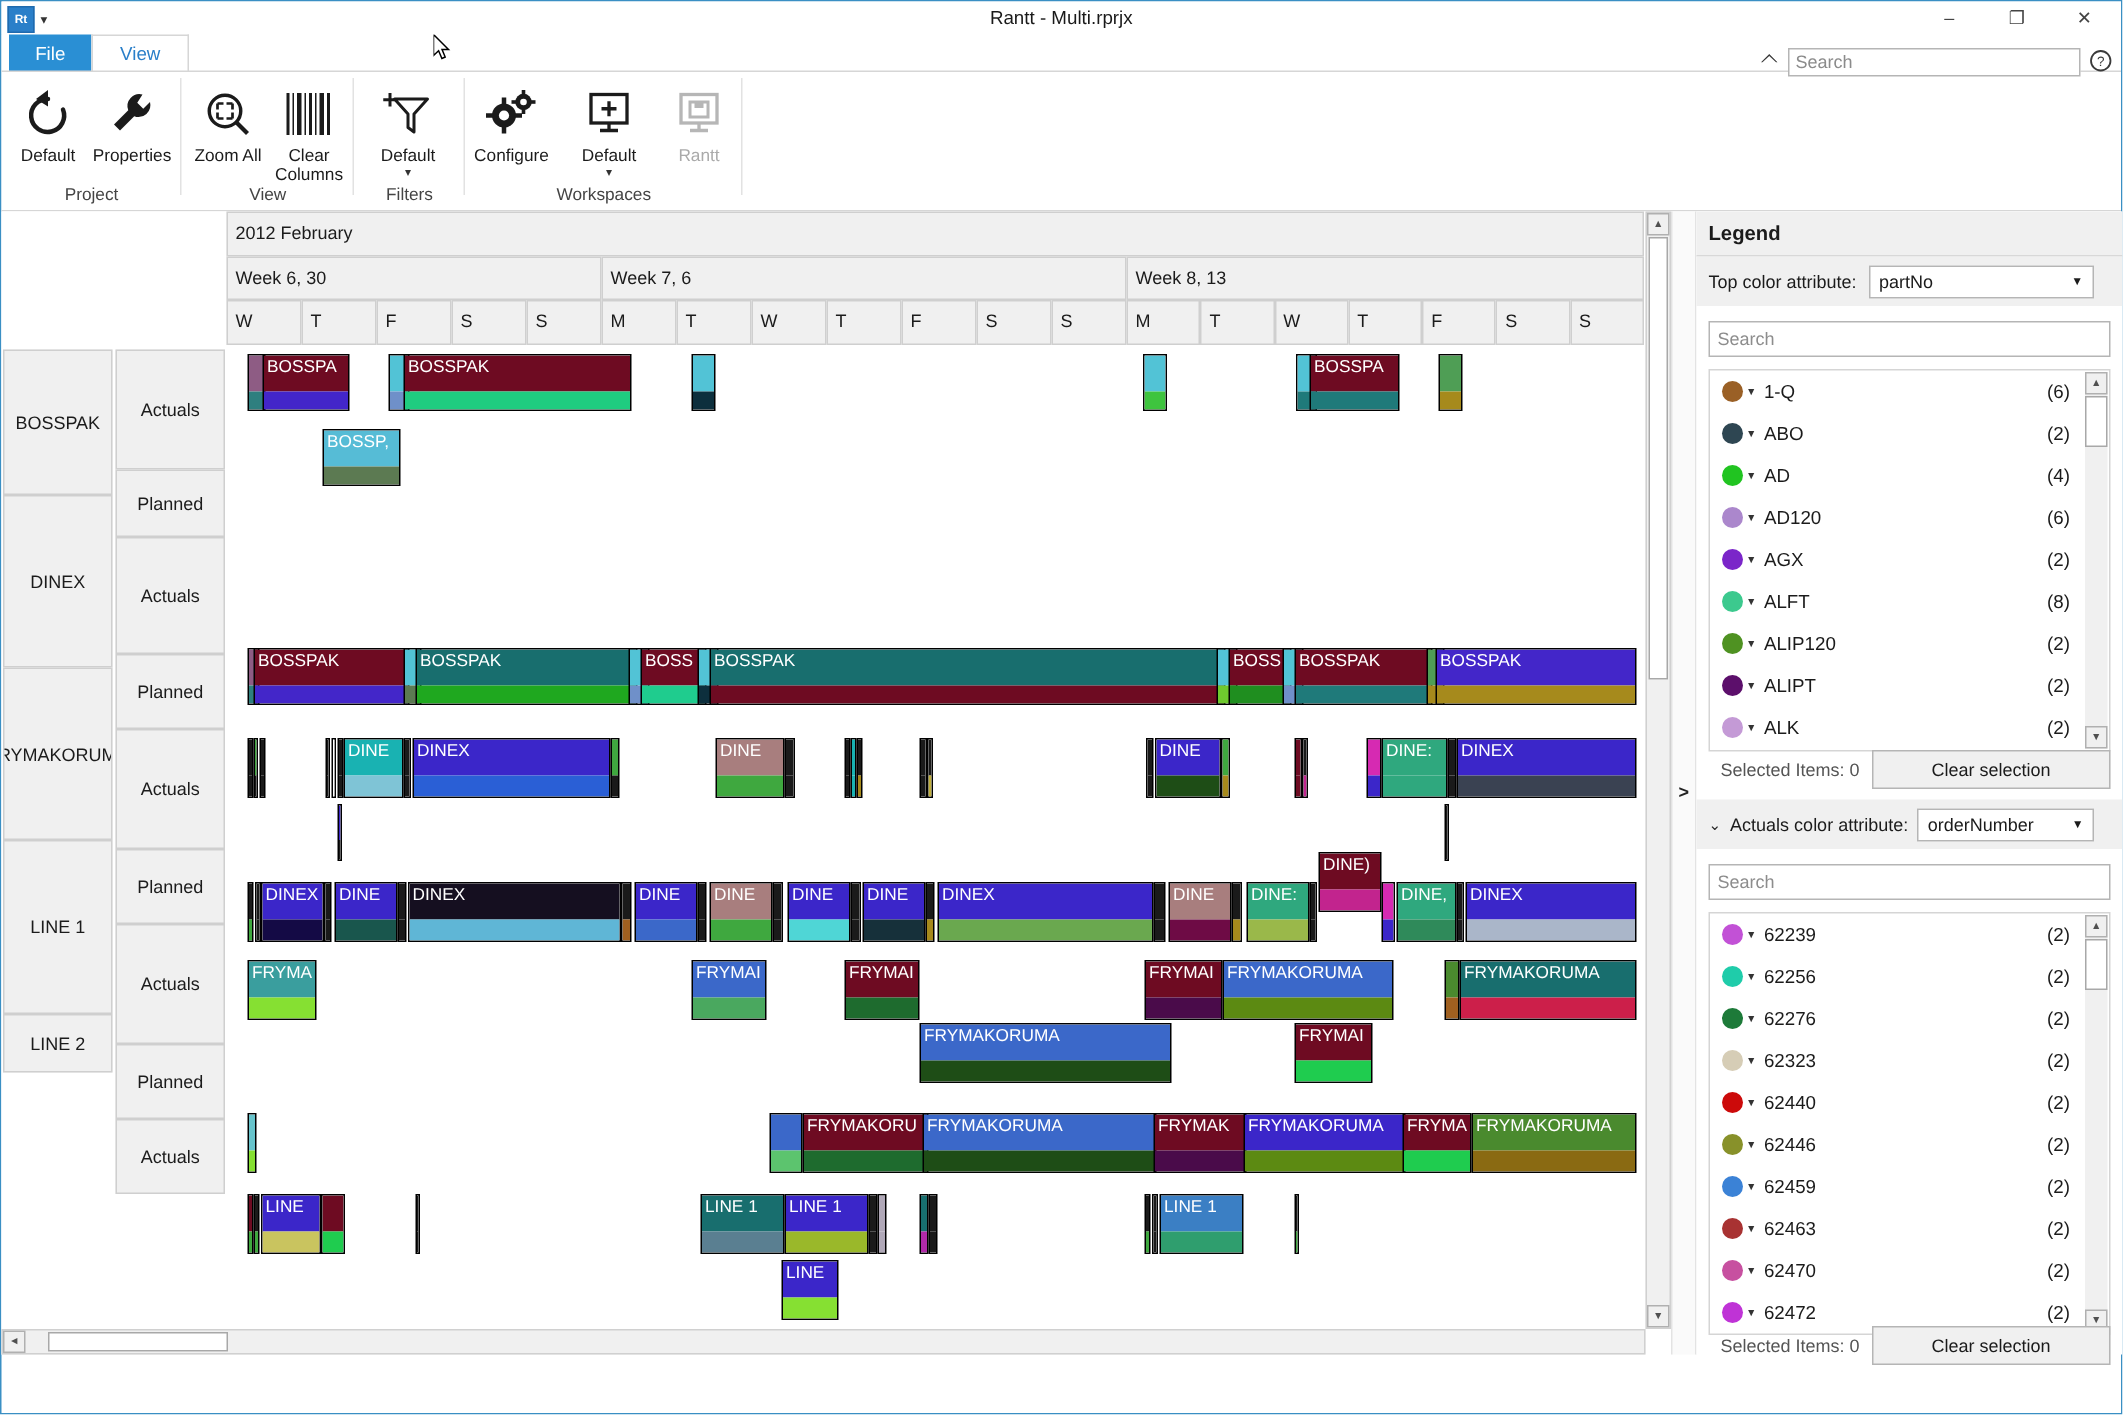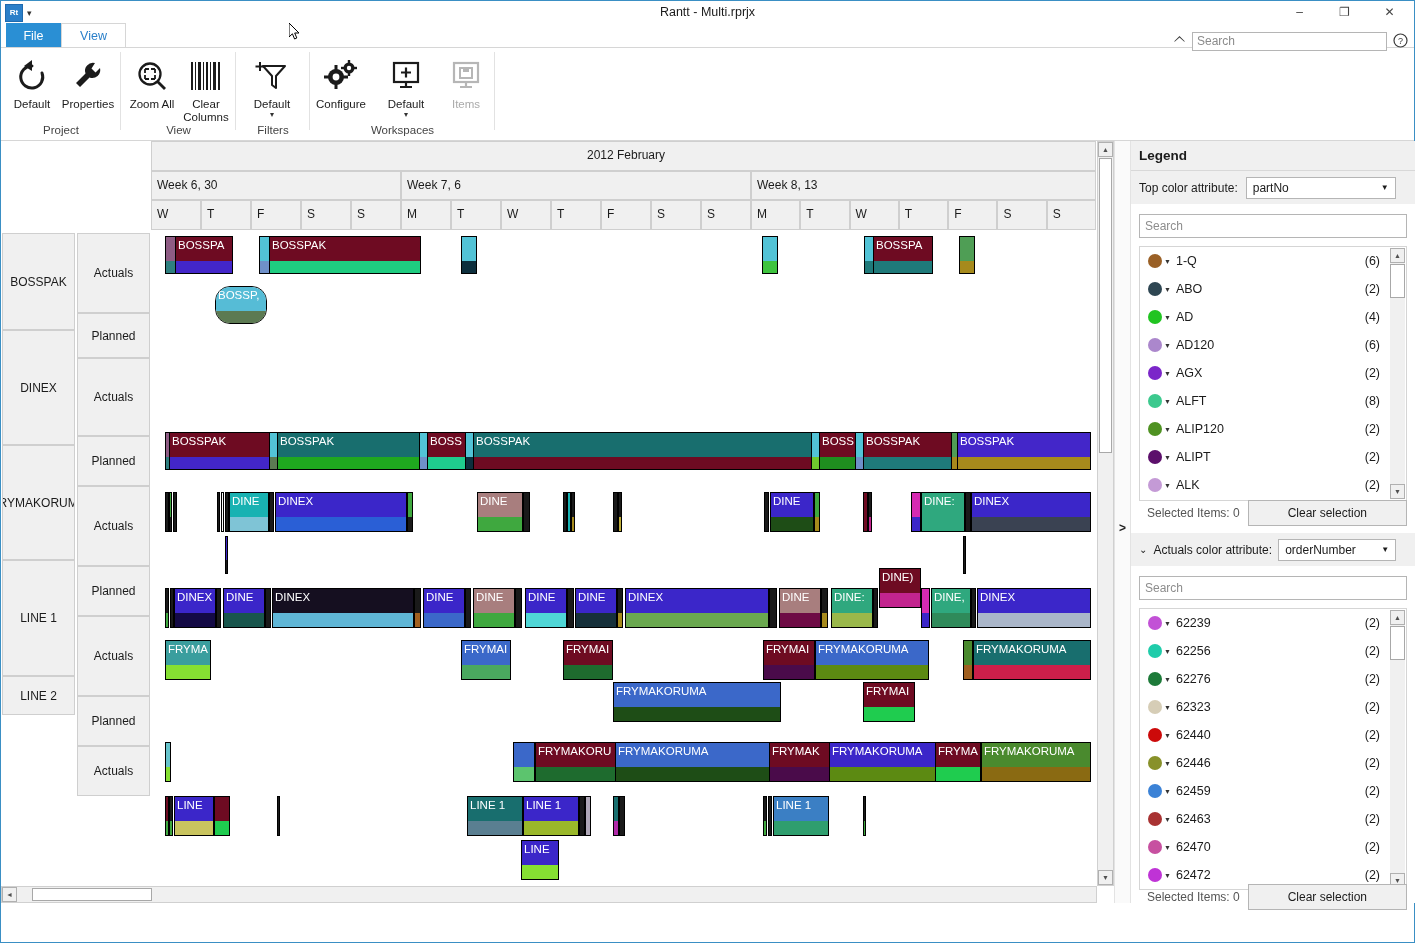--- a/index.html
+++ b/index.html
@@ -239,21 +239,21 @@
       </div>
       <div class="ritem dis" style="left:125px;">
         <div class="ic">
           <svg width="34" height="36" viewBox="0 0 34 36">
               <rect x="5" y="4" width="24" height="19" stroke="#b6b6b6" stroke-width="2.2" fill="none"></rect>
               <rect x="11" y="9" width="12" height="10" stroke="#b6b6b6" stroke-width="2" fill="none"></rect>
               <rect x="14" y="9" width="6" height="4" fill="#b6b6b6"></rect>
               <path d="M17 23 v5 M11 28 h12" stroke="#b6b6b6" stroke-width="2.2"></path>
             </svg>
         </div>
-        <div class="lb">Items</div>
+        <div class="lb">Rantt</div>
       </div>
       <div class="glabel">Workspaces</div>
       <div class="gsep"></div>
     </div>
 
     <div class="helprow" style="top:-16px;">
       <span>
         <svg width="13" height="13" viewBox="0 0 13 13">
             <path d="M6.5 2 L12 7.5 L11 7.5 L6.5 3.4 L2 7.5 L1 7.5 Z" fill="#3a3a3a"></path>
           </svg>
@@ -287,21 +287,21 @@
       <div class="cellbox" style="left:76px;top:217px;width:73px;height:78px;">Actuals</div>
       <div class="cellbox" style="left:76px;top:295px;width:73px;height:50px;">Planned</div>
       <div class="cellbox" style="left:76px;top:345px;width:73px;height:80px;">Actuals</div>
       <div class="cellbox" style="left:76px;top:425px;width:73px;height:50px;">Planned</div>
       <div class="cellbox" style="left:76px;top:475px;width:73px;height:80px;">Actuals</div>
       <div class="cellbox" style="left:76px;top:555px;width:73px;height:50px;">Planned</div>
       <div class="cellbox" style="left:76px;top:605px;width:73px;height:50px;">Actuals</div>
     </div>
 
     <div class="thead">
-      <div class="hdrcell" style="left:0;top:0;width:945px;height:30px;text-align:center;">2012 February</div>
+      <div class="hdrcell" style="left:0;top:0;width:945px;height:30px;">2012 February</div>
       <div class="hdrcell" style="left:0;top:30px;width:250px;height:29px;">Week 6, 30</div>
       <div class="hdrcell" style="left:250px;top:30px;width:350px;height:29px;">Week 7, 6</div>
       <div class="hdrcell" style="left:600px;top:30px;width:345px;height:29px;">Week 8, 13</div>
       <div id="day-cells">
           <div class="hdrcell" style="left: 0px; top: 59px; width: 50px; height: 30px;">W</div>
           <div class="hdrcell" style="left: 50px; top: 59px; width: 50px; height: 30px;">T</div>
           <div class="hdrcell" style="left: 100px; top: 59px; width: 50px; height: 30px;">F</div>
           <div class="hdrcell" style="left: 150px; top: 59px; width: 50px; height: 30px;">S</div>
           <div class="hdrcell" style="left: 200px; top: 59px; width: 50px; height: 30px;">S</div>
           <div class="hdrcell" style="left: 250px; top: 59px; width: 50px; height: 30px;">M</div>
@@ -355,21 +355,21 @@
           </div>
           <div class="bar" style="left: 722px; top: 6px; width: 60px; height: 38px;">
             <div class="top" style="height: 24px; background: rgb(110, 11, 34);"></div>
             <div class="bot" style="height: 12px; background: rgb(31, 122, 122);"></div>
             <div class="lbl">BOSSPA</div>
           </div>
           <div class="bar" style="left: 808px; top: 6px; width: 16px; height: 38px;">
             <div class="top" style="height: 24px; background: rgb(79, 158, 85);"></div>
             <div class="bot" style="height: 12px; background: rgb(166, 138, 28);"></div>
           </div>
-          <div class="bar" style="left: 64px; top: 56px; width: 52px; height: 38px; border-radius: 15px;">
+          <div class="bar" style="left: 64px; top: 56px; width: 52px; height: 38px;">
             <div class="top" style="height: 24px; background: rgb(86, 188, 214);"></div>
             <div class="bot" style="height: 12px; background: rgb(92, 122, 82);"></div>
             <div class="lbl">BOSSP,</div>
           </div>
           <div class="bar" style="left: 14px; top: 202px; width: 8px; height: 38px;">
             <div class="top" style="height: 24px; background: rgb(142, 92, 132);"></div>
             <div class="bot" style="height: 12px; background: rgb(46, 127, 127);"></div>
           </div>
           <div class="bar" style="left: 18px; top: 202px; width: 104px; height: 38px;">
             <div class="top" style="height: 24px; background: rgb(110, 11, 34);"></div>

